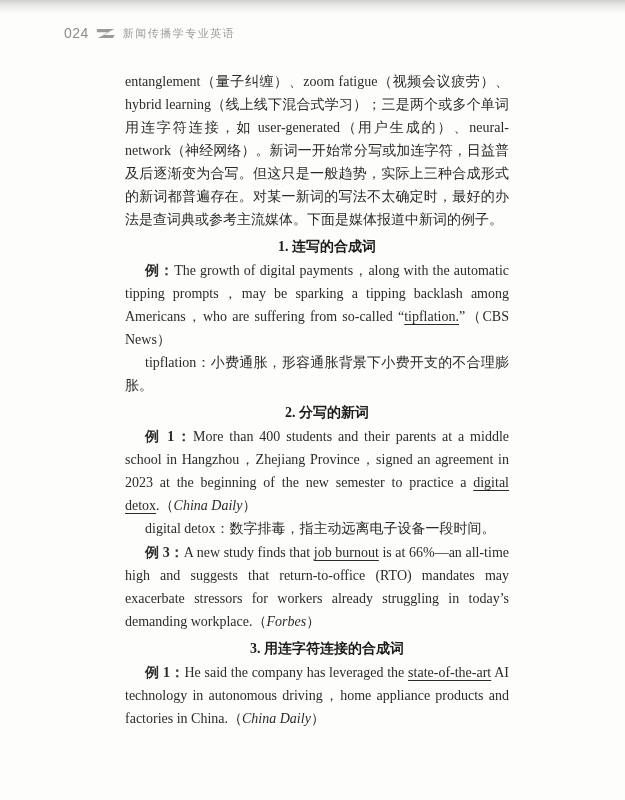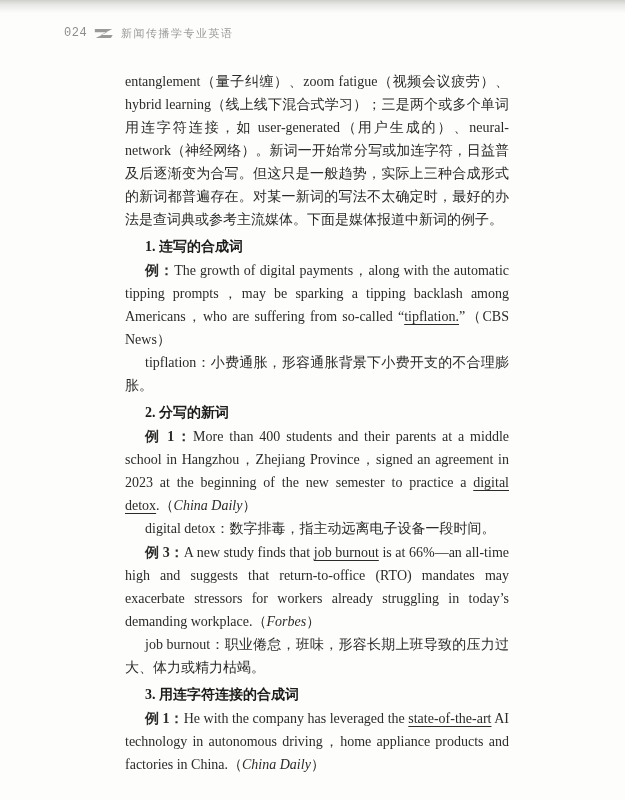--- a/index.html
+++ b/index.html
@@ -10,30 +10,30 @@
   }
   .scan-top{
     position:absolute;top:0;left:0;width:625px;height:14px;
     background:linear-gradient(#cfcfcc 0px,#e9e9e7 5px,#fdfdfc 13px);
   }
   header{
     position:absolute;top:24px;left:64px;height:18px;
     display:flex;align-items:center;gap:6px;
     font-family:"Liberation Sans","DejaVu Sans",sans-serif;
   }
-  .pagenum{font-size:12px;color:#8d8d8b;letter-spacing:.5px;font-family:Liberation Mono, monospace;}
+  .pagenum{font-size:14px;color:#8d8d8b;letter-spacing:.5px;}
   .logo{width:22px;height:15px;display:block;}
   .booktitle{font-size:11px;color:#9a9a98;letter-spacing:1.5px;}
   main{
     position:absolute;left:125px;top:70px;width:384px;
     font-size:14px;line-height:23px;color:#2b2b29;
   }
   main p{margin:0;text-align:justify;text-indent:20px;}
   p.noindent{text-indent:0;}
-  p.heading{font-weight:bold;color:#1c1c1a;margin:4px 0 1px 0;text-align:left;}
+  p.heading{font-weight:bold;color:#1c1c1a;margin:4px 0 1px 0;text-align:center;}
   p.example{margin-top:1px;}
   .s-n{}
   .s-b{font-weight:bold;}
   .s-u{text-decoration:underline;text-underline-offset:2.5px;}
   .s-i{font-style:italic;}
   .s-k{}
 </style>
 </head>
 <body>
 
@@ -49,17 +49,16 @@
 
 <main>
   <p class="noindent"><span class="s-n">entanglement（量子纠缠）、zoom fatigue（视频会议疲劳）、hybrid learning（线上线下混合式学习）；三是两个或多个单词用连字符连接，如 user-generated（用户生成的）、neural-network（神经网络）。新词一开始常分写或加连字符，日益普及后逐渐变为合写。但这只是一般趋势，实际上三种合成形式的新词都普遍存在。对某一新词的写法不太确定时，最好的办法是查词典或参考主流媒体。下面是媒体报道中新词的例子。</span></p>
   <p class="heading">1. 连写的合成词</p>
   <p class="example"><span class="s-b">例：</span><span class="s-n">The growth of digital payments，along with the automatic tipping prompts，may be sparking a tipping backlash among Americans，who are suffering from so-called “</span><span class="s-u">tipflation.</span><span class="s-n">”（CBS News）</span></p>
   <p class="gloss"><span class="s-n">tipflation：</span><span class="s-k">小费通胀，形容通胀背景下小费开支的不合理膨胀。</span></p>
   <p class="heading">2. 分写的新词</p>
   <p class="example"><span class="s-b">例 1：</span><span class="s-n">More than 400 students and their parents at a middle school in Hangzhou，Zhejiang Province，signed an agreement in 2023 at the beginning of the new semester to practice a </span><span class="s-u">digital detox</span><span class="s-n">.（</span><span class="s-i">China Daily</span><span class="s-n">）</span></p>
   <p class="gloss"><span class="s-n">digital detox：</span><span class="s-k">数字排毒，指主动远离电子设备一段时间。</span></p>
   <p class="example"><span class="s-b">例 3：</span><span class="s-n">A new study finds that </span><span class="s-u">job burnout</span><span class="s-n"> is at 66%—an all-time high and suggests that return-to-office (RTO) mandates may exacerbate stressors for workers already struggling in today’s demanding workplace.（</span><span class="s-i">Forbes</span><span class="s-n">）</span></p>
-  <p class="gloss"><span class="s-n">job burnout：</span><span class="s-k">职业倦怠，班味，形容长期上班导致的压力过大、体力或精力枯竭。</span></p>
   <p class="heading">3. 用连字符连接的合成词</p>
-  <p class="example"><span class="s-b">例 1：</span><span class="s-n">He with the company has leveraged the </span><span class="s-u">state-of-the-art</span><span class="s-n"> AI technology in autonomous driving，home appliance products and factories in China.（</span><span class="s-i">China Daily</span><span class="s-n">）</span></p>
+  <p class="example"><span class="s-b">例 1：</span><span class="s-n">He said the company has leveraged the </span><span class="s-u">state-of-the-art</span><span class="s-n"> AI technology in autonomous driving，home appliance products and factories in China.（</span><span class="s-i">China Daily</span><span class="s-n">）</span></p>
 
 </main>
 
 </body></html>

